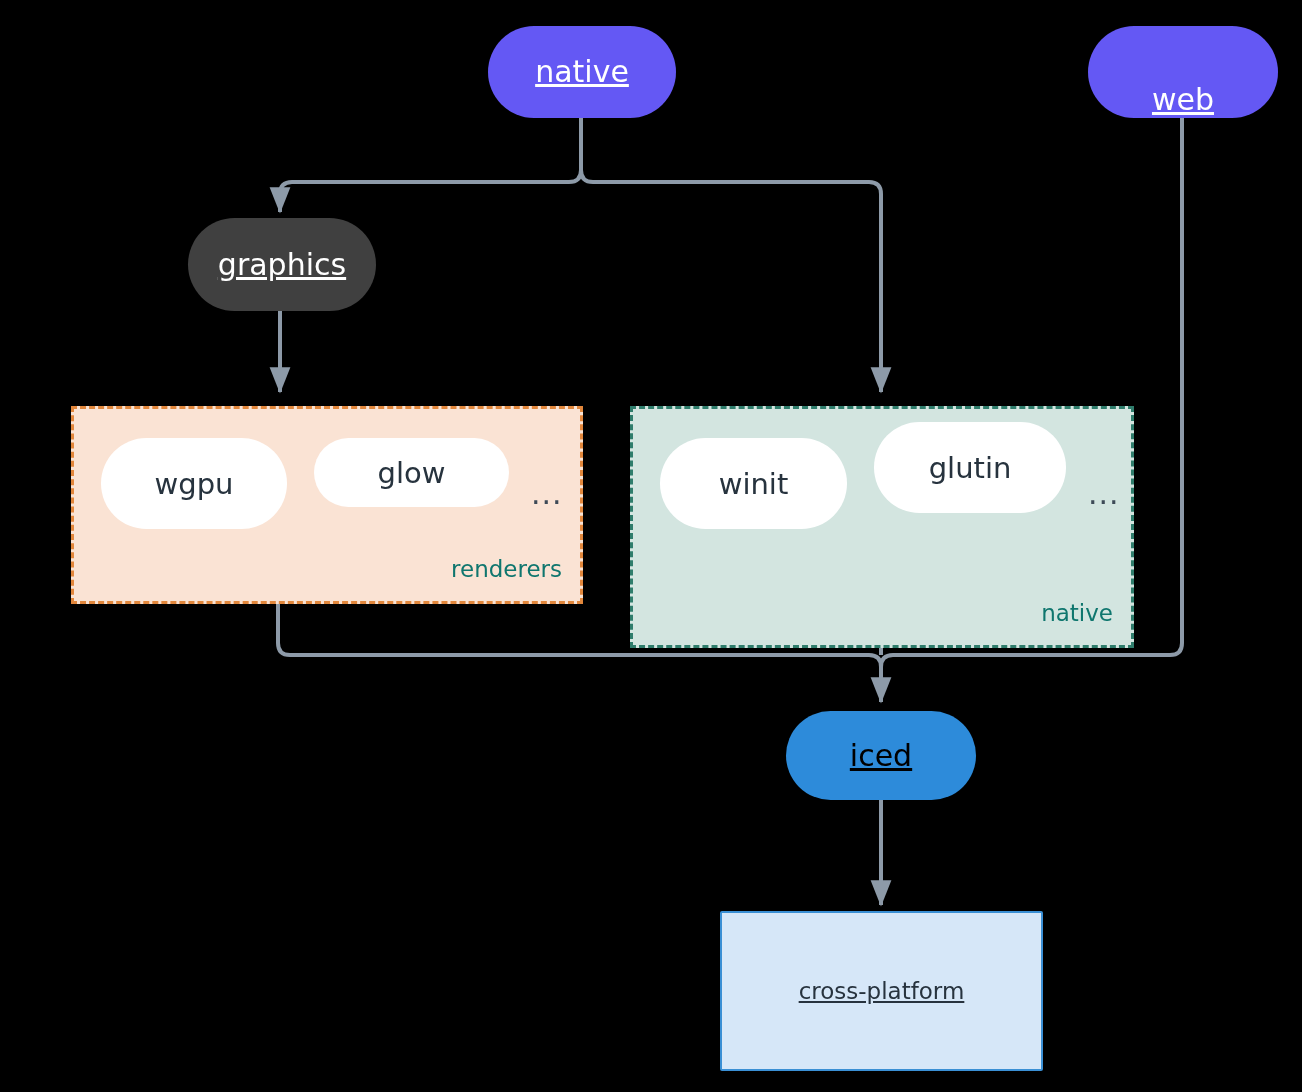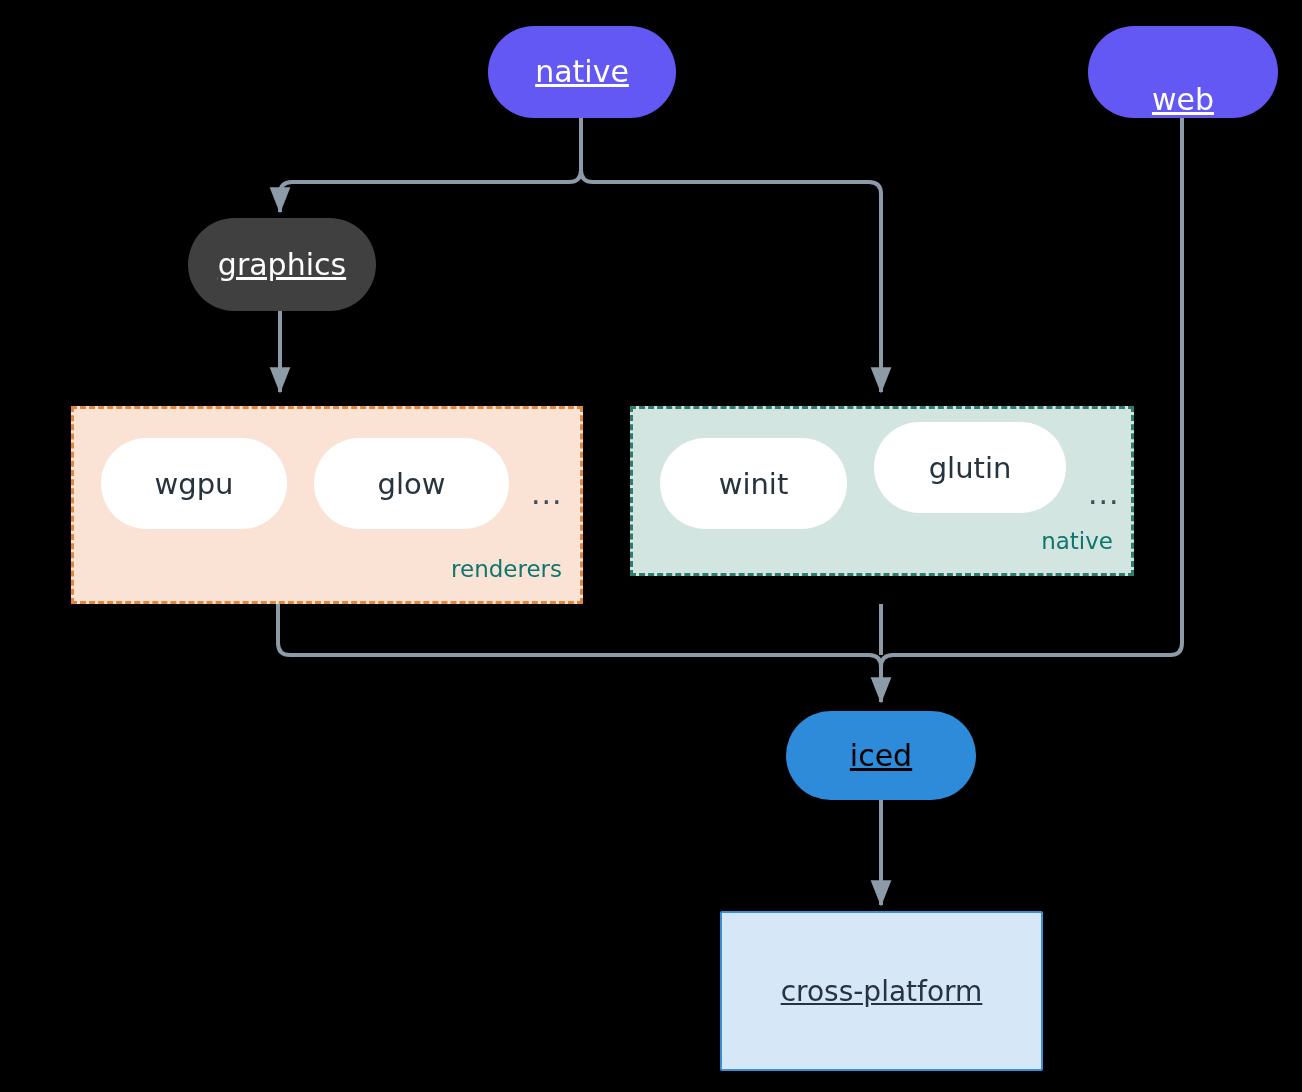--- a/index.html
+++ b/index.html
@@ -49,21 +49,21 @@
   }
   .node-iced {
     background: #2d8bda;
     color: #000000;
     font-size: 30px;
   }
   .node-app {
     background: #d6e7f8;
     color: #27333e;
     border: 2px solid #3a8fd4;
-    font-size: 28px;
+    font-size: 23px;
     border-radius: 2px;
   }
   .node-app span { display: block; }
   .group {
     position: absolute;
     box-sizing: border-box;
   }
   .group-renderers {
     background: #fae3d4;
     border: 3px dashed #e2873c;
@@ -139,28 +139,28 @@
   </div>
 
   <div class="node pill node-graphics" style="left:188px; top:218px; width:188px; height:93px;">
     <span>graphics</span>
   </div>
 
   <div class="group group-renderers" style="left:23px; top:406px; width:512px; height:198px;margin-left:48px;">
     <div class="subnode" style="left:27px; top:29px; width:186px; height:91px;">
       <span>wgpu</span>
     </div>
-    <div class="subnode" style="left:240px; top:29px; width:195px; height:91px;">
+    <div class="subnode" style="left:240px; top:29px; width:195px; height:69px;">
       <span>glow</span>
     </div>
     <div class="ellipsis" style="left:457px; top:70px;">...</div>
     <div class="group-label" style="right:18px; bottom:20px;">renderers</div>
   </div>
 
-  <div class="group group-shells" style="left:630px; top:406px; width:504px; height:170px;">
+  <div class="group group-shells" style="left:630px; top:406px; width:504px; height:242px;">
     <div class="subnode" style="left:27px; top:29px; width:187px; height:91px;">
       <span>winit</span>
     </div>
     <div class="subnode" style="left:241px; top:13px; width:192px; height:91px;">
       <span>glutin</span>
     </div>
     <div class="ellipsis" style="left:455px; top:70px;">...</div>
     <div class="group-label" style="right:18px; bottom:20px;">native</div>
   </div>
 

